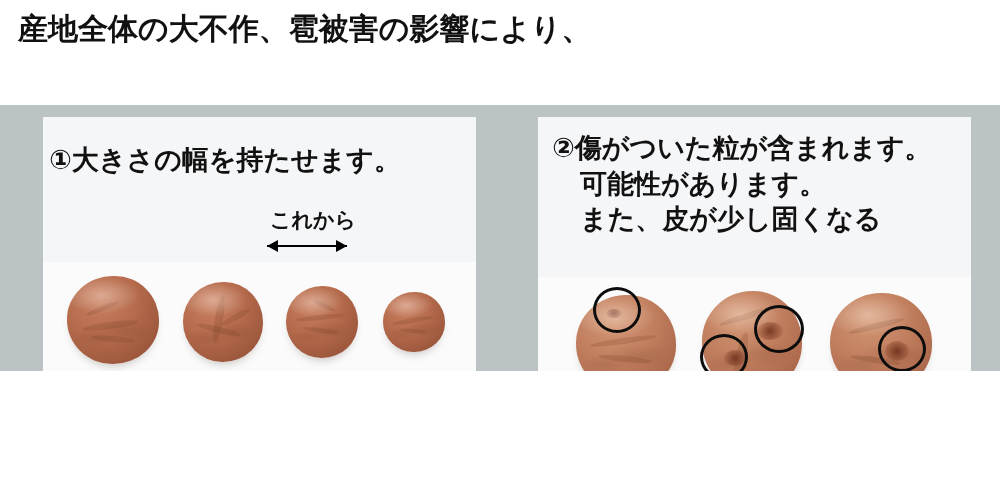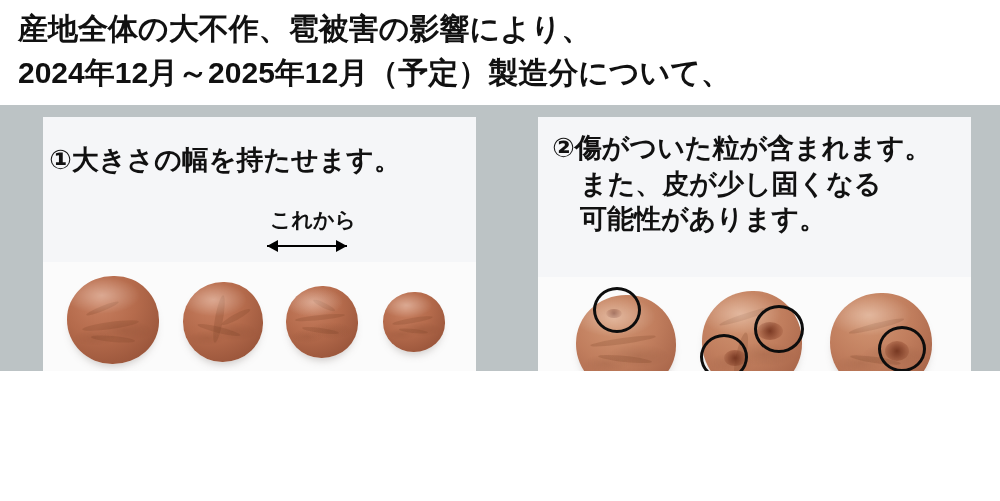--- a/index.html
+++ b/index.html
@@ -171,21 +171,20 @@
     line-height: 1;
   }
 </style>
 </head>
 <body>
 
 <div id="screenshot">
 
   <div class="header">
     <div class="header-line l1">産地全体の大不作、雹被害の影響により、</div>
-    <div class="header-line l2">2024年12月～2025年12月（予定）製造分について、</div>
   </div>
 
   <div class="stage"></div>
 
   <div class="panel panel-left">
 
     <div class="panel-title">①大きさの幅を持たせます。</div>
 
     <div class="arrow-label" style="left:227px; top:92px;">これから</div>
 
@@ -228,22 +227,22 @@
       <div class="head right"></div>
     </div>
 
     <div class="arrow-label-big" style="left:160px; top:300px;">これから</div>
   </div>
 
   <div class="panel panel-right">
 
     <div class="panel-title">
       <span>②傷がついた粒が含まれます。</span>
+      <span class="indent">可能性があります。</span>
       <span class="indent">また、皮が少し固くなる</span>
-      <span class="indent">可能性があります。</span>
     </div>
 
     <div class="photo photo-right">
 
       <div class="plum plum-b" style="left:38px; top:18px; width:100px; height:98px;">
         <div class="wrinkle" style="left:14%; top:44%; width:66%; height:6px; transform:rotate(-8deg);"></div>
         <div class="wrinkle" style="left:22%; top:62%; width:54%; height:6px; transform:rotate(6deg);"></div>
         <div class="blemish" style="left:30%; top:14%; width:16px; height:9px;"></div>
       </div>
       <div class="defect-circle" style="left:55px; top:10px; width:48px; height:46px;"></div>

